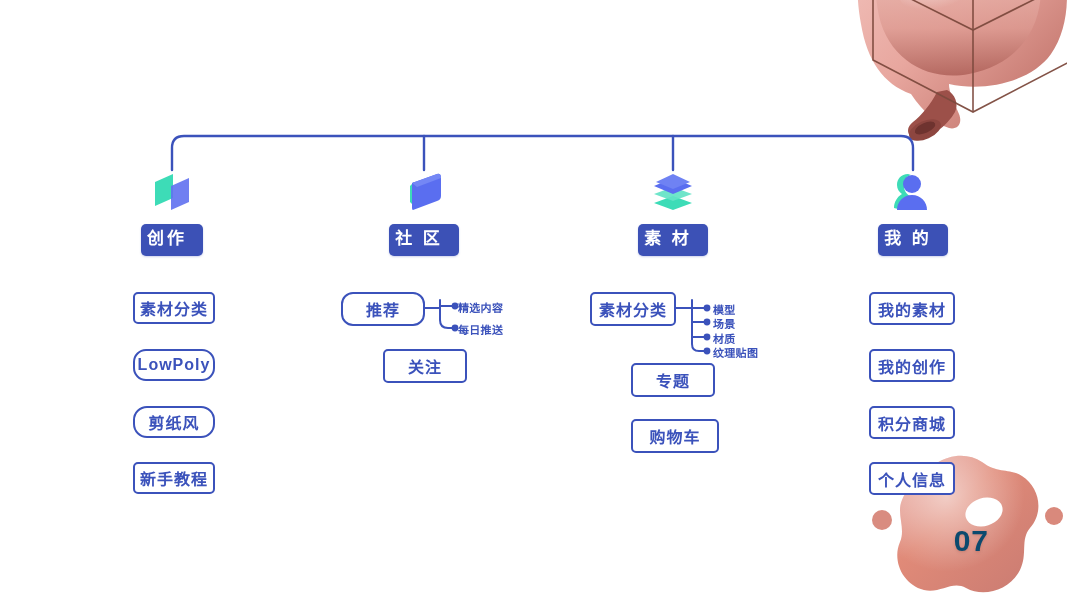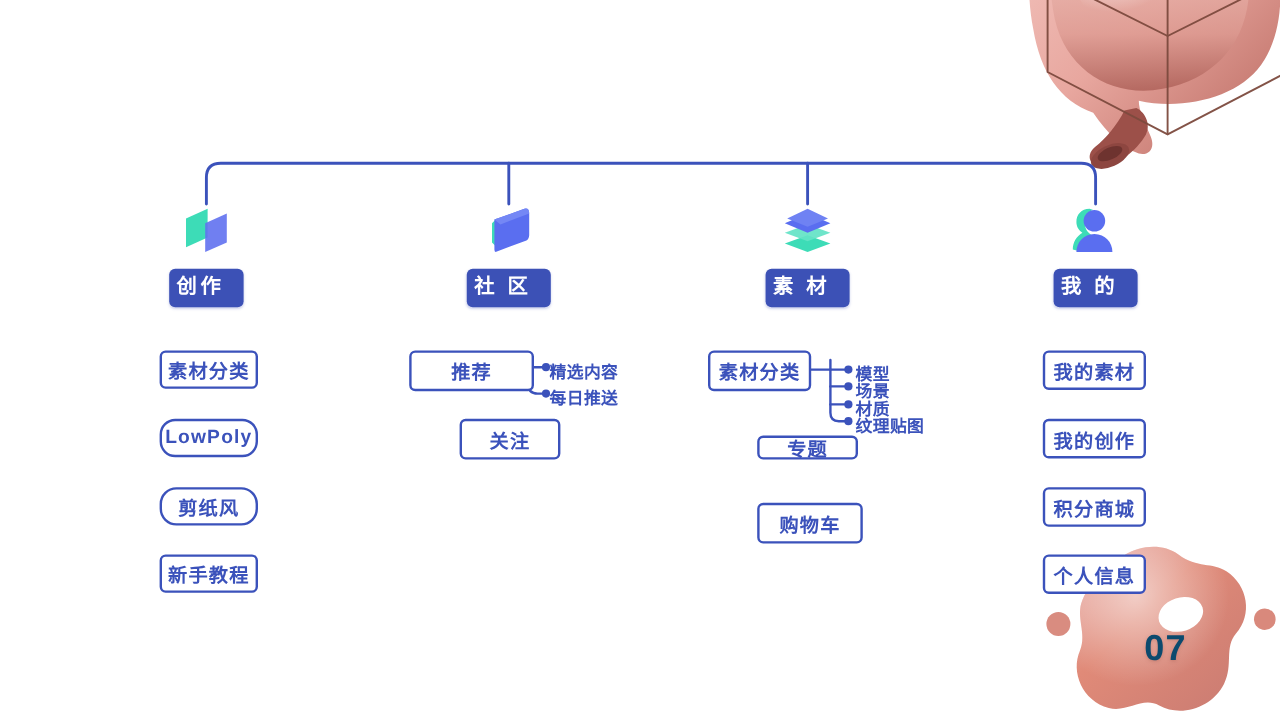--- a/index.html
+++ b/index.html
@@ -61,21 +61,21 @@
     background:#ffffff;
     box-sizing:border-box;
     white-space:nowrap;
     letter-spacing:1px;
   }
 
   
   .sub-item{
     position:absolute;
     color:#3b52bb;
-    font-size:14px;font-weight:700;
+    font-size:11px;font-weight:700;
     white-space:nowrap;
     letter-spacing:0.3px;
   }
 
   
   .art-cube{
     position:absolute;right:-8px;top:-58px;
     width:230px;height:215px;
   }
   .art-blob{
@@ -221,21 +221,21 @@
       <svg width="46" height="44" viewBox="0 0 46 44">
         <path d="M9 16 L13 12 L13 36 L9 32 Z" fill="#3ddcb7"></path>
         <path d="M11 13 L36 4 Q40 3 40 8 L40 26 Q40 30 36 31 L12 40 Q11 40 11 38 Z" fill="#5a6ef0"></path>
         <path d="M11 13 L36 4 Q40 3 40 8 L16 17 Z" fill="#7487f5"></path>
       </svg>
     </div>
     <div class="col-head">
       <div class="head-btn">社 区</div>
     </div>
 
-    <div class="item-box" style="left:27px;top:292px;width:104px;height:34px;">推荐</div>
+    <div class="item-box" style="left:27px;top:292px;width:84px;height:34px;border-radius:12px;">推荐</div>
     <div class="sub-item" style="left:144px;top:299px;">精选内容</div>
     <div class="sub-item" style="left:144px;top:321px;">每日推送</div>
 
     <div class="item-box" style="left:69px;top:349px;width:84px;height:34px;">关注</div>
   </div>
 
   <div class="column" style="left:563px;">
     <div class="col-icon">
       <svg width="46" height="44" viewBox="0 0 46 44">
         <path d="M23 26 L4 33 L23 40 L42 33 Z" fill="#3ddcb7"></path>
@@ -247,21 +247,21 @@
     <div class="col-head">
       <div class="head-btn">素 材</div>
     </div>
 
     <div class="item-box" style="left:27px;top:292px;width:86px;height:34px;">素材分类</div>
     <div class="sub-item" style="left:150px;top:301px;">模型</div>
     <div class="sub-item" style="left:150px;top:315px;">场景</div>
     <div class="sub-item" style="left:150px;top:330px;">材质</div>
     <div class="sub-item" style="left:150px;top:344px;">纹理贴图</div>
 
-    <div class="item-box" style="left:68px;top:363px;width:84px;height:20px;">专题</div>
+    <div class="item-box" style="left:68px;top:363px;width:84px;height:34px;">专题</div>
     <div class="item-box" style="left:68px;top:419px;width:88px;height:34px;">购物车</div>
   </div>
 
   <div class="column" style="left:803px;">
     <div class="col-icon">
       <svg width="46" height="44" viewBox="0 0 46 44">
         <path d="M18 4 C11 4 7 9 7 15 C7 19 9 22 12 24 C7 27 4 32 4 38 L12 40
                  C12 33 16 28 22 27 C17 25 14 21 14 16 C14 10 17 6 21 5 Z" fill="#3ddcb7"></path>
         <circle cx="22" cy="14" r="9" fill="#5a6ef0"></circle>
         <path d="M22 25 C13 25 7 32 7 40 L37 40 C37 32 31 25 22 25 Z" fill="#5a6ef0"></path>

